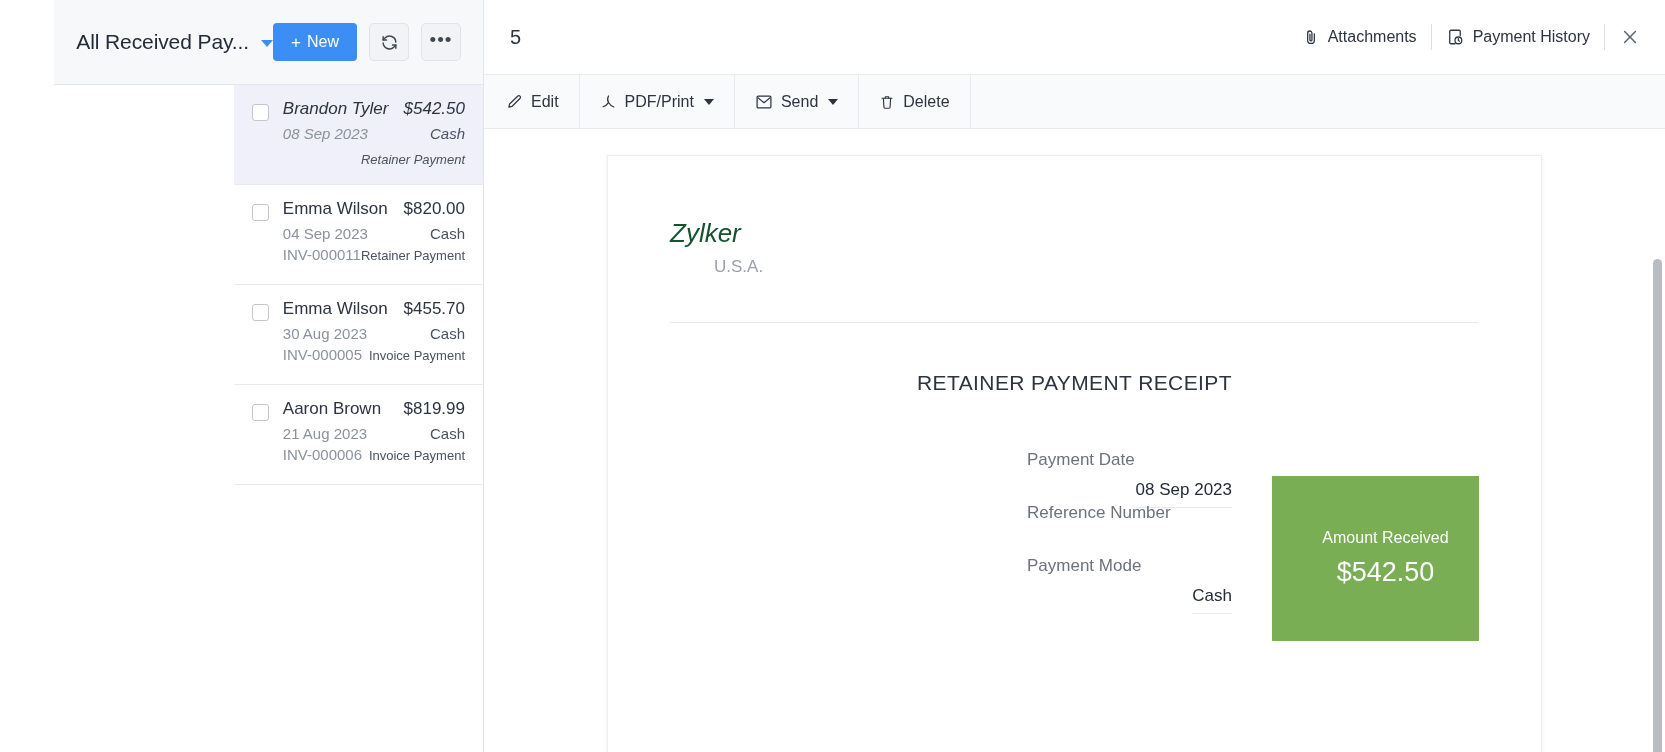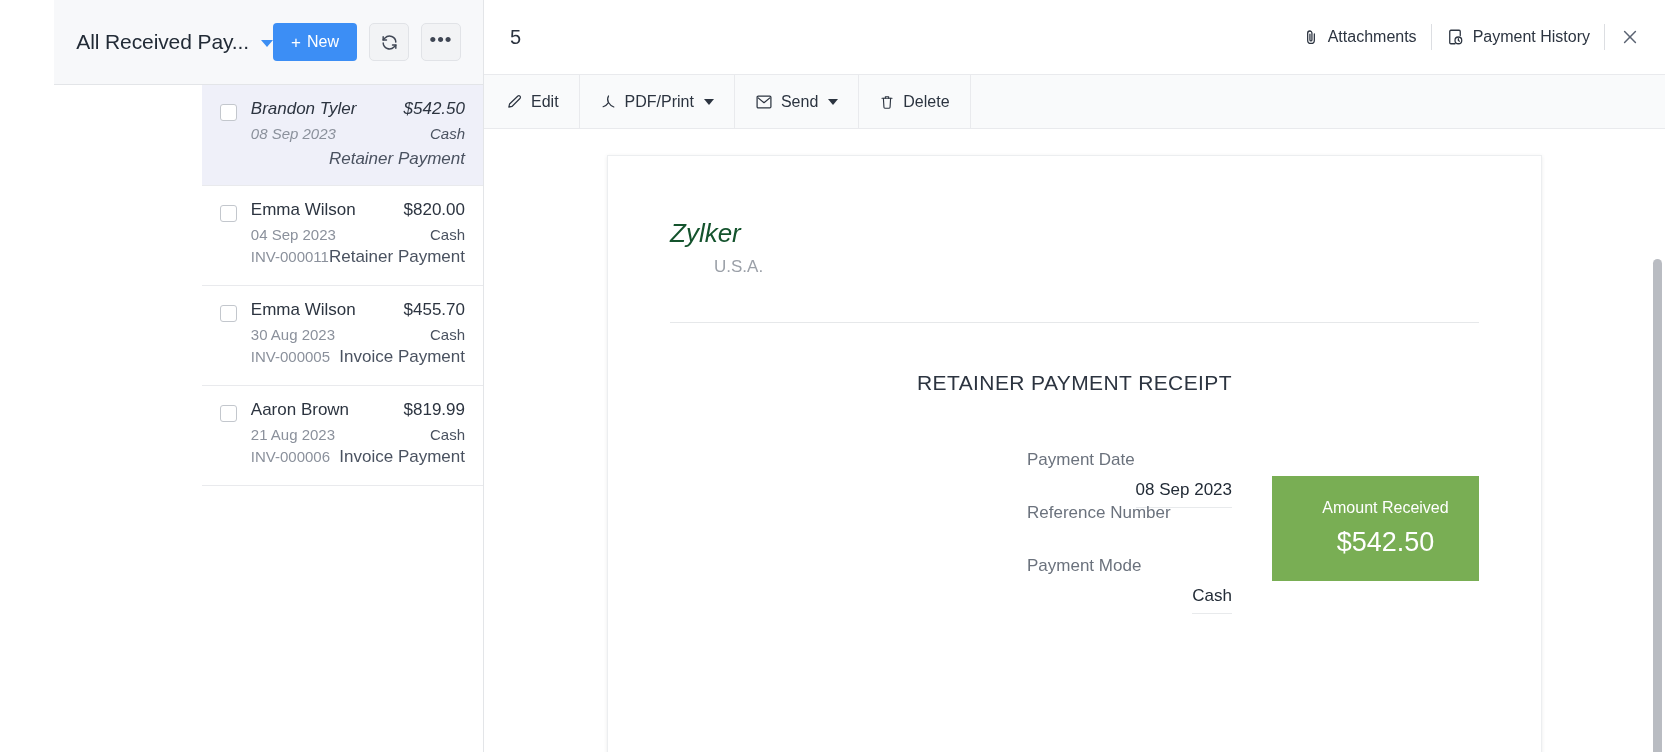--- a/index.html
+++ b/index.html
@@ -79,21 +79,21 @@
   }
   .row-body { flex: 1; }
   .row-line { display: flex; justify-content: space-between; align-items: baseline; }
   .row-line.l1 { margin-bottom: 6px; }
   .row-line.l2 { margin-bottom: 4px; }
   .r-name { font-size: 17px; color: #2c3440; }
   .r-amt  { font-size: 17px; color: #2c3440; }
   .r-date { font-size: 15px; color: #8b919c; }
   .r-mode { font-size: 15px; color: #4a5260; }
   .r-inv  { font-size: 15px; color: #8b919c; min-height: 18px; }
-  .r-type { font-size: 17px; color: #4a5260; }
+  .r-type { font-size: 13px; color: #4a5260; }
 
   
   .detail-pane {
     flex: 1; height: 752px;
     display: flex; flex-direction: column;
     background: #ffffff; position: relative;
   }
   .detail-header {
     height: 75px; min-height: 75px;
     background: #ffffff;
@@ -159,21 +159,21 @@
   .fields-wrap { display: flex; align-items: flex-start; gap: 40px; }
   .fields { flex: 1; max-width: 585px; }
   .frow { display: flex; align-items: flex-end; height: 53px; flex-direction: column; }
   .flabel { width: 205px; font-size: 17px; color: #6b727d; padding-bottom: 10px; }
   .fvalue {
     flex: 1; font-size: 17px; color: #222b36;
     border-bottom: 1px solid #e8eaec;
     padding-bottom: 10px; min-height: 28px;
   }
   .amt-box {
-    width: 207px; height: 105px;
+    width: 207px; height: 165px;
     background: #79ae54;
     display: flex; flex-direction: column;
     align-items: center; justify-content: center;
     color: #ffffff; margin-top: 26px; padding-left: 20px;
   }
   .amt-label { font-size: 16px; margin-bottom: 10px; }
   .amt-value { font-size: 27px; }
 
   .vscroll {
     position: absolute; right: 3px; top: 130px;

